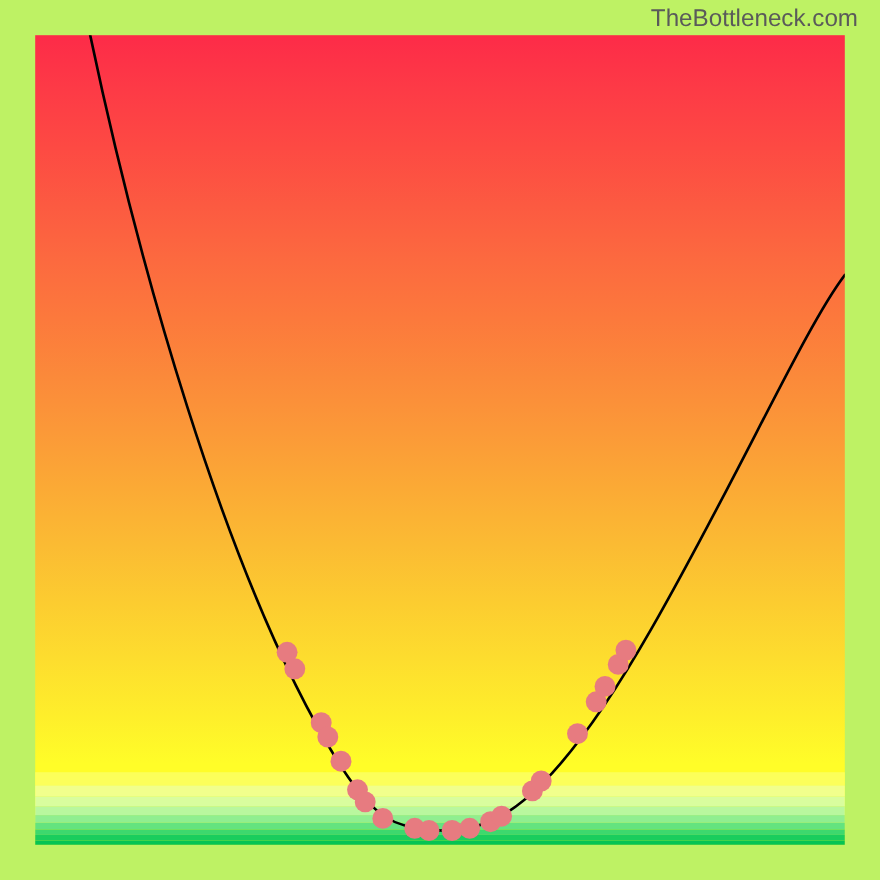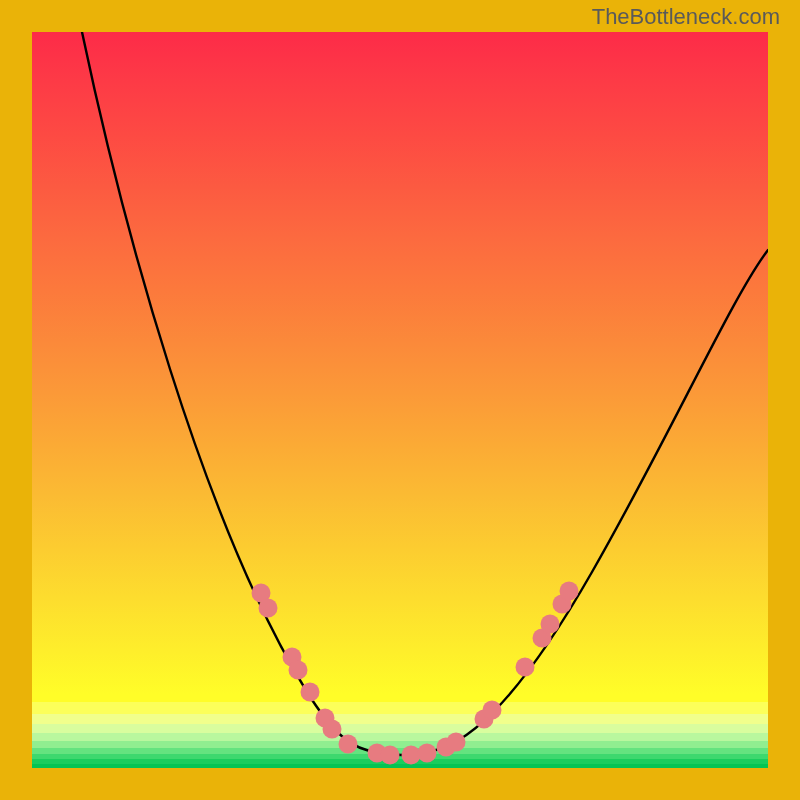--- a/index.html
+++ b/index.html
@@ -8,21 +8,21 @@
     width: 800px;
     height: 800px;
     overflow: hidden;
     background: #000;
     font-family: Arial, Helvetica, sans-serif;
   }
   .frame {
     position: absolute;
     width: 800px;
     height: 800px;
-    background: #eab308;
+    background: #bef264;
   }
   .plot-area {
     position: absolute;
     left: 32px;
     top: 32px;
     width: 736px;
     height: 736px;
     background: linear-gradient(
       to bottom,
       #fd2b48 0%,

